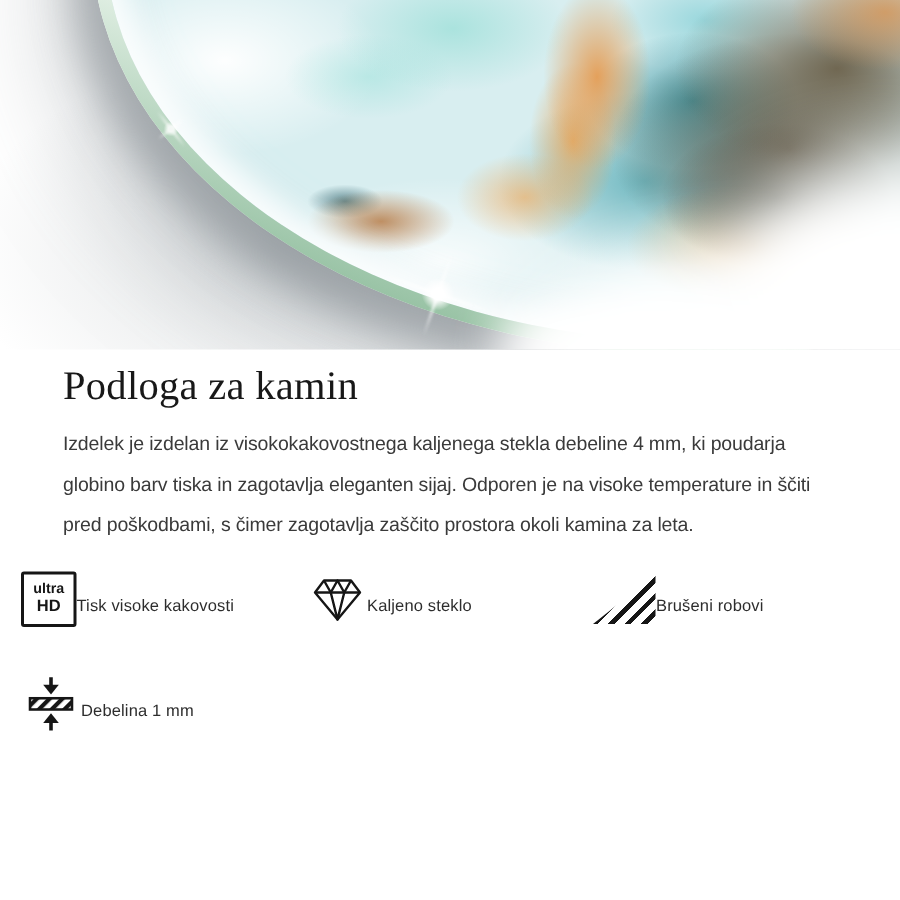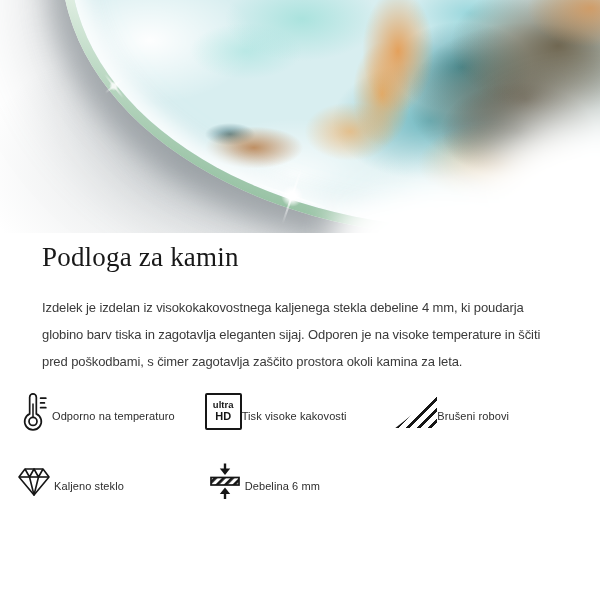--- a/index.html
+++ b/index.html
@@ -65,21 +65,21 @@
   .sparkle-small .core{left:10px;top:10px;width:10px;height:10px;}
 
   
   .text-block{padding:6px 38px 0 42px;}
   .product-title{
     margin:0;font-family:"Liberation Serif",serif;font-weight:400;
     font-size:27px;line-height:36px;color:#181818;letter-spacing:0.2px;
   }
   .product-title span{display:block;}
   .description{
-    margin:19px 0 0;max-width:528px;
+    margin:7px 0 0;max-width:528px;
     font-size:13px;line-height:27px;letter-spacing:-0.1px;color:#3a3a3a;
   }
 
   
   .features{
     margin-top:13px;display:grid;grid-template-columns:1fr 1fr 1fr;
     row-gap:24px;padding:0 14px;
   }
   .feature{display:flex;flex-direction:row;align-items:center;text-align:center;}
   .icon-wrap{height:46px;display:flex;align-items:center;justify-content:center;}
@@ -126,75 +126,64 @@
 
   <div class="text-block">
     <h1 class="product-title">
       <span>Podloga za kamin</span>
     </h1>
     <p class="description">Izdelek je izdelan iz visokokakovostnega kaljenega stekla debeline 4 mm, ki poudarja globino barv tiska in zagotavlja eleganten sijaj. Odporen je na visoke temperature in ščiti pred poškodbami, s čimer zagotavlja zaščito prostora okoli kamina za leta.</p>
   </div>
 
   <div class="features">
 
-    <div class="feature">
-      <div class="icon-wrap">
-        <svg width="38" height="42" viewBox="0 0 40 44" fill="none">
-          <path d="M16.5 7.5 a3.5 3.5 0 0 1 7 0 V25 a8.8 8.8 0 1 1 -7 0 Z" stroke="#161616" stroke-width="1.8"></path>
-          <line x1="20" y1="14" x2="20" y2="29" stroke="#161616" stroke-width="1.6"></line>
-          <circle cx="20" cy="33" r="4.2" stroke="#161616" stroke-width="1.8"></circle>
-          <path d="M28 8.5 h5.5 M28 13.5 h4 M28 18.5 h5.5" stroke="#161616" stroke-width="1.8" stroke-linecap="round"></path>
-        </svg>
-      </div>
-      <div class="feature-label">Odporno na temperaturo</div>
-    </div>
 
     <div class="feature">
       <div class="icon-wrap">
         <div class="uhd-box">
           <span class="uhd-top">ultra</span>
           <span class="uhd-bottom">HD</span>
         </div>
       </div>
       <div class="feature-label">Tisk visoke kakovosti</div>
     </div>
 
 
     <div class="feature">
       <div class="icon-wrap">
-        <div class="hatch-triangle"></div>
-      </div>
-      <div class="feature-label">Brušeni robovi</div>
-    </div>
-
-    <div class="feature">
-      <div class="icon-wrap">
         <svg width="40" height="35" viewBox="0 0 40 34" fill="none">
           <path d="M11 4.5 H29 L35 12.5 L20 30.5 L5 12.5 Z" stroke="#161616" stroke-width="1.6" stroke-linejoin="round"></path>
           <path d="M5 12.5 H35" stroke="#161616" stroke-width="1.6"></path>
           <path d="M11 4.5 L15.5 12.5 L20 4.5 L24.5 12.5 L29 4.5" stroke="#161616" stroke-width="1.6" stroke-linejoin="round"></path>
           <path d="M15.5 12.5 L20 30.5 L24.5 12.5" stroke="#161616" stroke-width="1.6" stroke-linejoin="round"></path>
         </svg>
       </div>
       <div class="feature-label">Kaljeno steklo</div>
+    </div>
+
+    <div class="feature">
+      <div class="icon-wrap">
+        <div class="hatch-triangle"></div>
+      </div>
+      <div class="feature-label">Brušeni robovi</div>
     </div>
 
     <div class="feature">
       <div class="icon-wrap">
         <svg width="40" height="40" viewBox="0 0 40 40" fill="none">
           <defs>
             <pattern id="hatchp" patternUnits="userSpaceOnUse" width="6" height="6" patternTransform="rotate(45)">
               <rect width="6" height="6" fill="#ffffff"></rect>
               <rect width="2.8" height="6" fill="#161616"></rect>
             </pattern>
           </defs>
           <line x1="20" y1="2.5" x2="20" y2="8" stroke="#161616" stroke-width="2.4"></line>
           <path d="M14.8 7.5 L25.2 7.5 L20 14 Z" fill="#161616"></path>
           <rect x="6" y="16.5" width="28" height="7.5" fill="url(#hatchp)" stroke="#161616" stroke-width="1.7"></rect>
           <path d="M14.8 33 L25.2 33 L20 26.5 Z" fill="#161616"></path>
           <line x1="20" y1="32.5" x2="20" y2="38" stroke="#161616" stroke-width="2.4"></line>
         </svg>
       </div>
-      <div class="feature-label">Debelina 6 mm</div>
+      <div class="feature-label">Debelina 1 mm</div>
     </div>
 
   </div>
 </div>
 
 </body></html>

